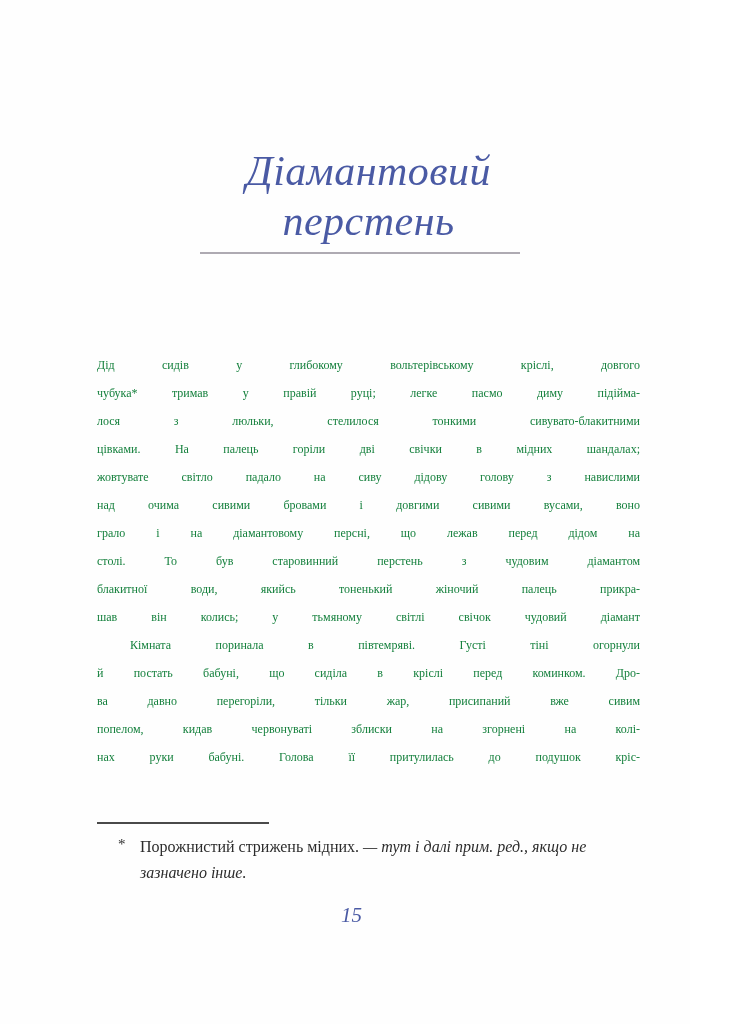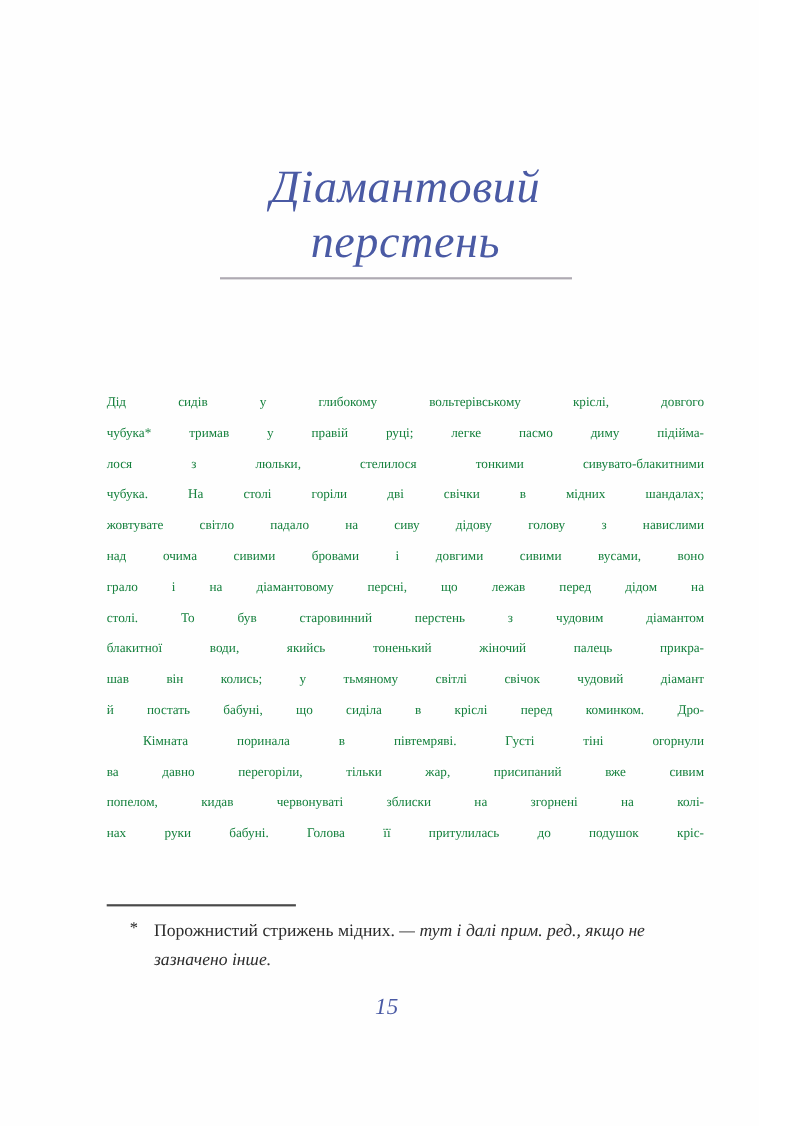--- a/index.html
+++ b/index.html
@@ -93,29 +93,29 @@
     <div>Діамантовий</div>
     <div>перстень</div>
   </div>
 
   <div class="title-rule"></div>
 
   <div class="body-text">
       <div class="line">Дід сидів у глибокому вольтерівському кріслі, довгого</div>
       <div class="line">чубука* тримав у правій руці; легке пасмо диму підійма-</div>
       <div class="line">лося з люльки, стелилося тонкими сивувато-блакитними</div>
-      <div class="line">чубука. На столі горіли дві свічки в мідних шандалах;</div>
+      <div class="line">цівками. На палець горіли дві свічки в мідних шандалах;</div>
       <div class="line">жовтувате світло падало на сиву дідову голову з навислими</div>
       <div class="line">над очима сивими бровами і довгими сивими вусами, воно</div>
       <div class="line">грало і на діамантовому персні, що лежав перед дідом на</div>
       <div class="line">столі. То був старовинний перстень з чудовим діамантом</div>
       <div class="line">блакитної води, якийсь тоненький жіночий палець прикра-</div>
       <div class="line">шав він колись; у тьмяному світлі свічок чудовий діамант</div>
+      <div class="line indent">Кімната поринала в півтемряві. Густі тіні огорнули</div>
       <div class="line">й постать бабуні, що сиділа в кріслі перед коминком. Дро-</div>
-      <div class="line indent">Кімната поринала в півтемряві. Густі тіні огорнули</div>
       <div class="line">ва давно перегоріли, тільки жар, присипаний вже сивим</div>
       <div class="line">попелом, кидав червонуваті зблиски на згорнені на колі-</div>
       <div class="line">нах руки бабуні. Голова її притулилась до подушок кріс-</div>
     </div>
 
   <div class="fn-rule"></div>
 
   <div class="footnote">
     <span class="fn-marker">*</span>
     <div class="fn-text">

